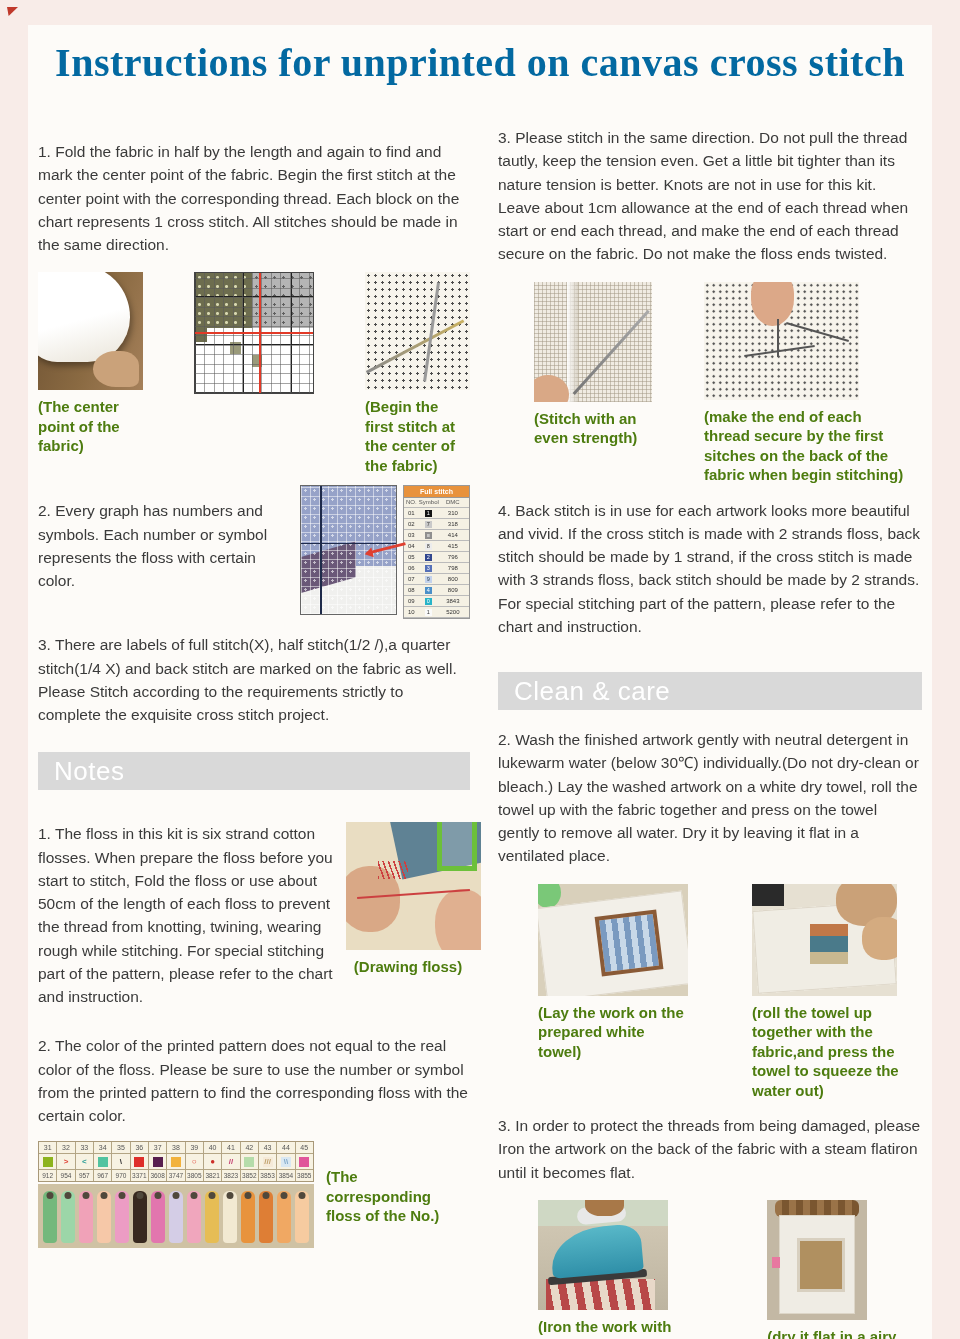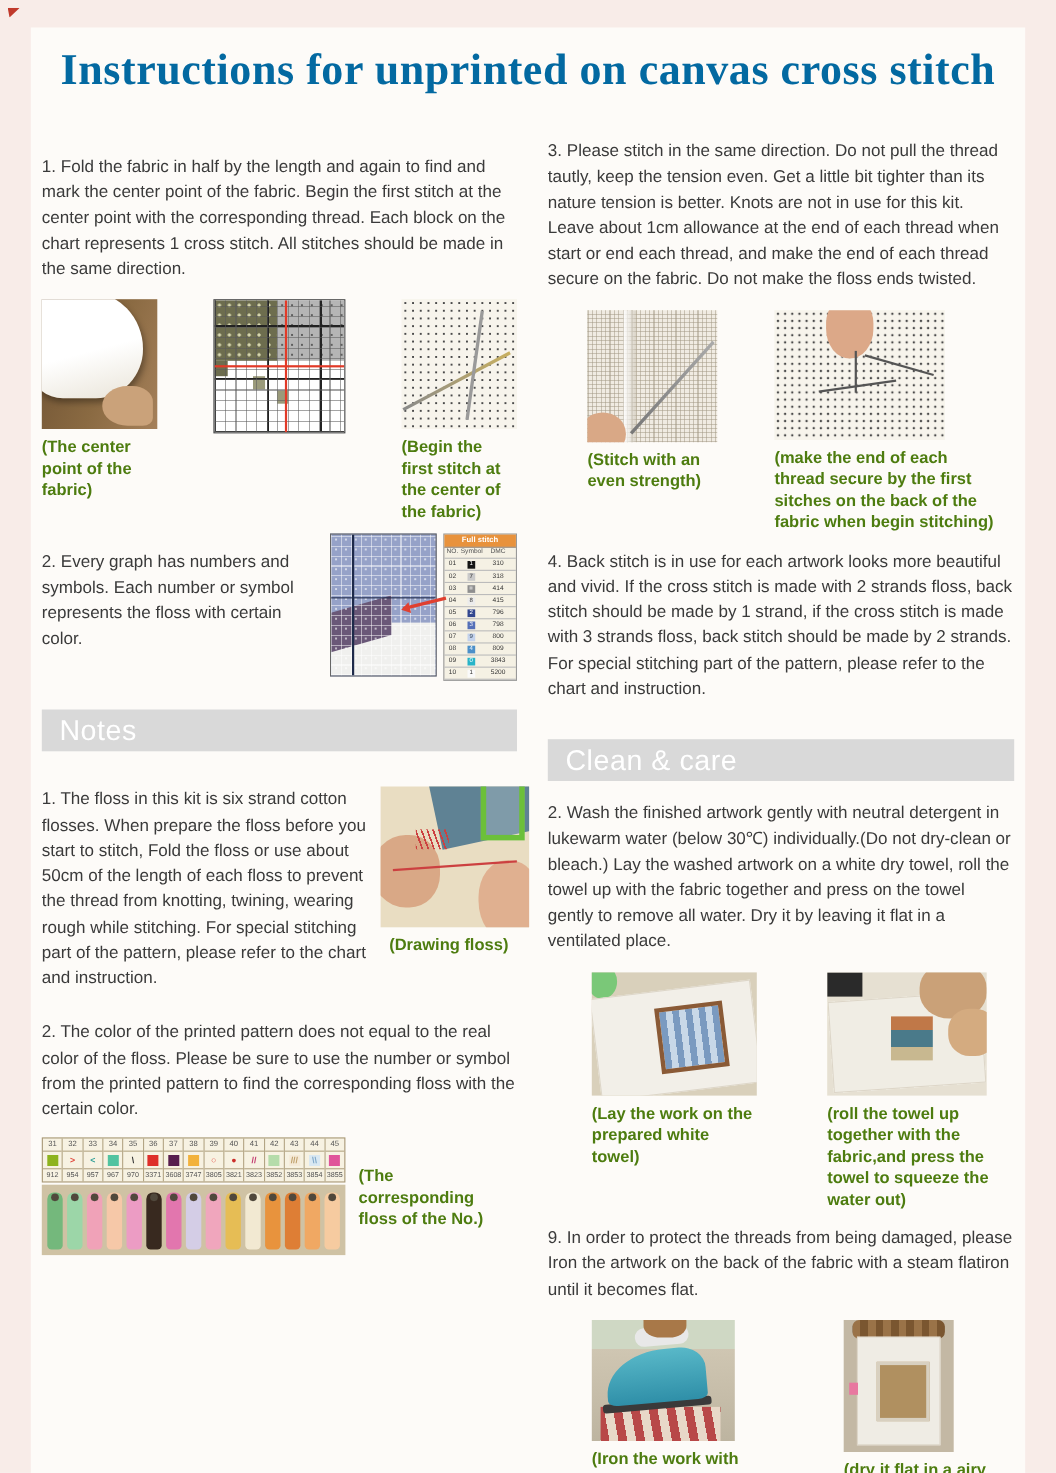--- a/index.html
+++ b/index.html
@@ -288,20 +288,21 @@
                   <span class="l-dmc">5200</span>
                 </div>
                 </div>
             </div>
 
             <div class="arrow"></div>
           </div>
         </figure>
       </div>
 
+      <p class="body-text">3. There are labels of full stitch(X), half stitch(1/2 /),a quarter stitch(1/4 X) and back stitch are marked on the fabric as well. Please Stitch according to the requirements strictly to complete the exquisite cross stitch project.</p>
 
       <div class="section-bar">
         <span>Notes</span>
       </div>
 
       <div class="split">
         <p class="body-text split-text">1. The floss in this kit is six strand cotton flosses. When prepare the floss before you start to stitch, Fold the floss or use about 50cm of the length of each floss to prevent the thread from knotting, twining, wearing rough while stitching. For special stitching part of the pattern, please refer to the chart and instruction.</p>
         <figure class="fig" style="width:124px;margin-top:14px">
           <div class="photo ph-floss">
             <div class="mat"></div>
@@ -530,21 +531,21 @@
             <div class="corner"></div>
             <div class="towel"></div>
             <div class="art"></div>
             <div class="hand1"></div>
             <div class="hand2"></div>
           </div>
           <figcaption class="caption">(roll the towel up together with the fabric,and press the towel to squeeze the water out)</figcaption>
         </figure>
       </div>
 
-      <p class="body-text">9. In order to protect the threads from being damaged, please Iron the artwork on the back of the fabric with a steam flatiron until it becomes flat.</p>
+      <p class="body-text">3. In order to protect the threads from being damaged, please Iron the artwork on the back of the fabric with a steam flatiron until it becomes flat.</p>
 
       <div class="fig-row right-figs3">
         <figure class="fig" style="width:150px">
           <div class="photo ph-iron">
             <div class="fabric"></div>
             <div class="sole"></div>
             <div class="body"></div>
             <div class="handle"></div>
             <div class="hand"></div>
           </div>

